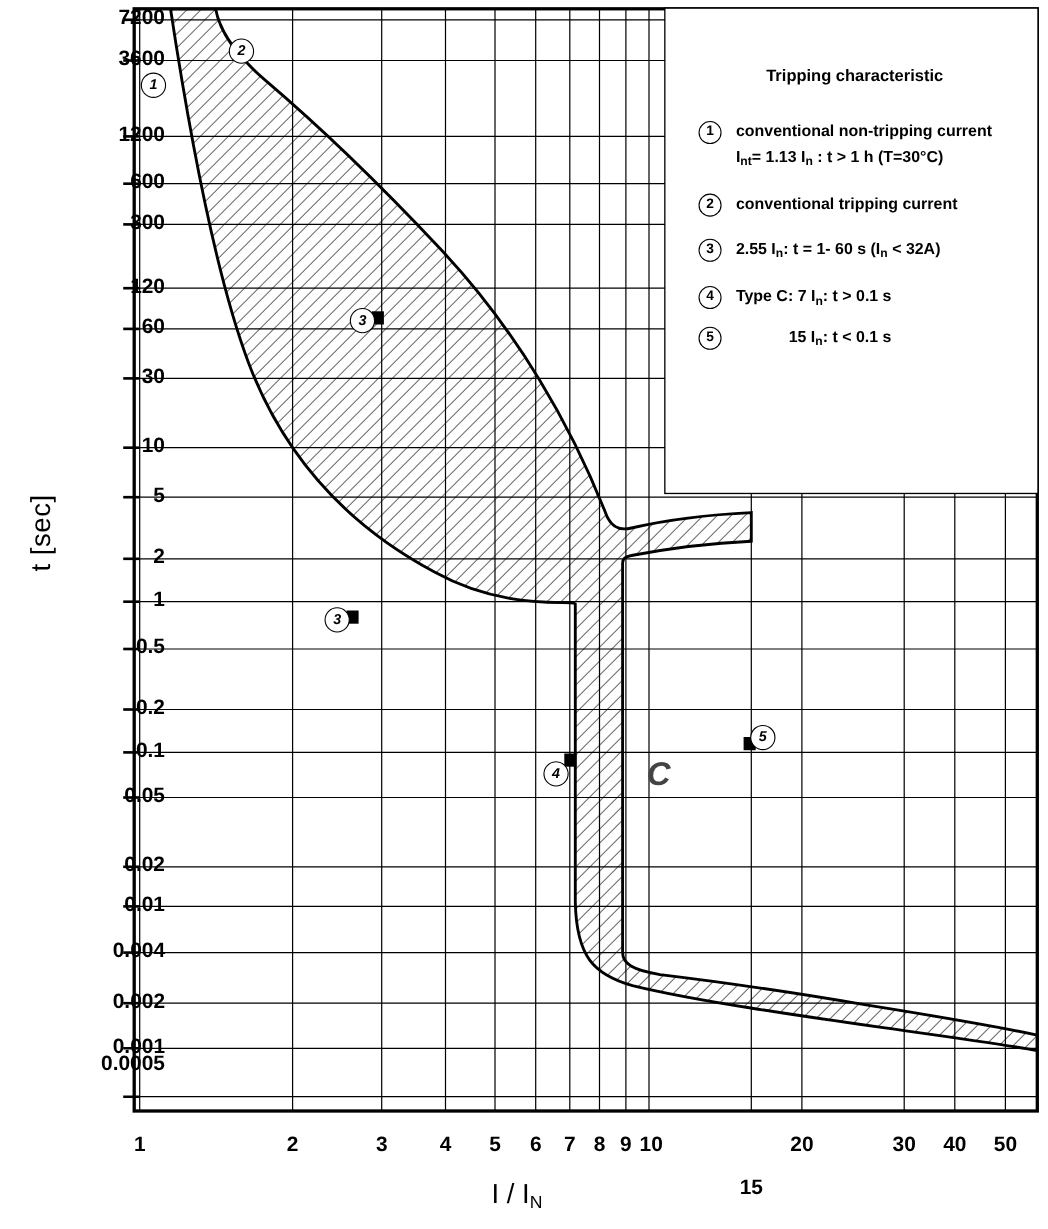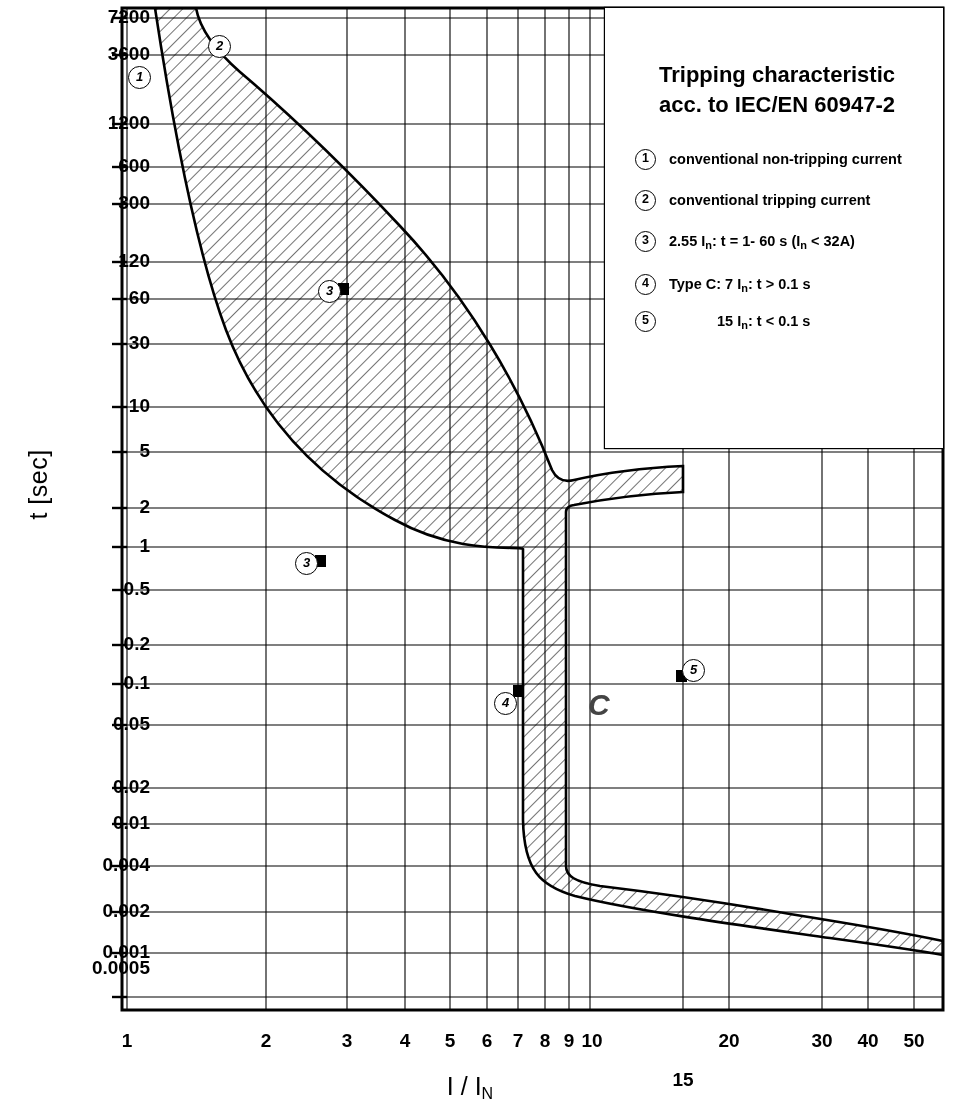--- a/index.html
+++ b/index.html
@@ -46,21 +46,21 @@
   #legend{
     position:absolute;
     left:605px; top:8px;
     width:338px; height:440px;
     background:#ffffff;
     border:none;
     box-sizing:border-box;
     padding:52px 10px 0 16px;
   }
   #legend .ttl{
-    font-size:22px;font-weight:bold;text-align:center;line-height:1.35;
+    font-size:15px;font-weight:bold;text-align:center;line-height:1.35;
     margin:0 0 30px 0;
   }
   .lrow{position:relative;margin:0 0 20px 0;padding-left:48px;font-size:14.5px;line-height:1.45;}
   .lrow .num{
     position:absolute;left:14px;top:0px;
     width:19px;height:19px;border:1.4px solid #000;border-radius:50%;
     font-size:12.5px;font-weight:bold;text-align:center;line-height:17px;
   }
   .lrow .l1{font-weight:bold;}
   .lrow .l2{font-weight:bold;margin-top:2px;}
@@ -242,26 +242,26 @@
   <div class="xtick" style="left:822px;">30</div>
   <div class="xtick" style="left:868px;">40</div>
   <div class="xtick" style="left:914px;">50</div>
 
   <div class="ylab">t [sec]</div>
   <div class="xlab"><span>I / I</span><span class="sub">N</span></div>
 
   <div id="legend">
     <div class="ttl">
       <div>Tripping characteristic</div>
-      <div>acc. to IEC/EN 60947-2</div>
     </div>
 
     <div class="lrow">
       <span class="num">1</span>
       <div class="l1">conventional non-tripping current</div>
+      <div class="l2"><span>I</span><span class="sub">nt</span><span>= 1.13 I</span><span class="sub">n</span><span> : t &gt; 1 h   (T=30°C)</span></div>
     </div>
 
     <div class="lrow">
       <span class="num">2</span>
       <div class="l1">conventional tripping current</div>
     </div>
 
     <div class="lrow">
       <span class="num">3</span>
       <div class="l1"><span>2.55 I</span><span class="sub">n</span><span>: t = 1- 60 s (I</span><span class="sub">n</span><span> &lt; 32A)</span></div>

